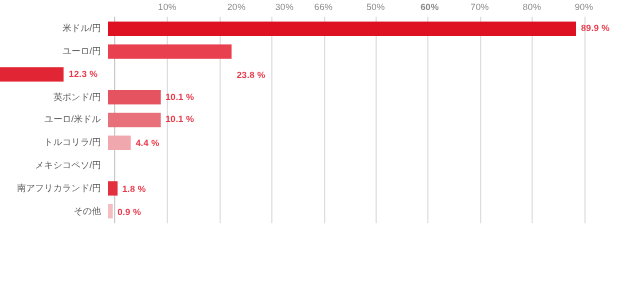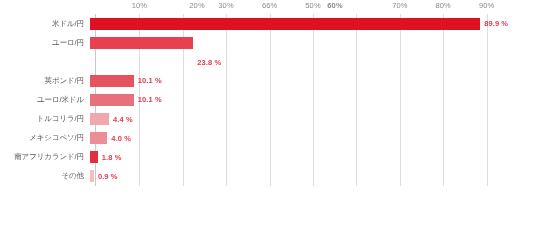--- a/index.html
+++ b/index.html
@@ -89,24 +89,24 @@
   }
 </style>
 </head>
 <body>
 
 <div id="chart-root">
 
   <div id="axis-strip">
       <div class="tick-label" style="left: 139.4px; color: rgb(138, 138, 138);">10%</div>
       <div class="tick-label" style="left: 197px; color: rgb(138, 138, 138);">20%</div>
-      <div class="tick-label" style="left: 226px; color: rgb(138, 138, 138);">30%</div>
+      <div class="tick-label" style="left: 237px; color: rgb(138, 138, 138);">30%</div>
       <div class="tick-label" style="left: 269.6px; color: rgb(138, 138, 138);">66%</div>
       <div class="tick-label" style="left: 313px; color: rgb(138, 138, 138);">50%</div>
-      <div class="tick-label" style="left: 335px; color: rgb(138, 138, 138); font-weight: bold;">60%</div>
+      <div class="tick-label" style="left: 358px; color: rgb(138, 138, 138); font-weight: bold;">60%</div>
       <div class="tick-label" style="left: 399.8px; color: rgb(138, 138, 138);">70%</div>
       <div class="tick-label" style="left: 443.2px; color: rgb(138, 138, 138);">80%</div>
       <div class="tick-label" style="left: 486.6px; color: rgb(138, 138, 138);">90%</div>
     </div>
 
   <div id="plot">
       <div class="gridline" style="left: 43.4px; background: rgb(221, 221, 221);"></div>
       <div class="gridline" style="left: 86.8px; background: rgb(221, 221, 221);"></div>
       <div class="gridline" style="left: 130.2px; background: rgb(221, 221, 221);"></div>
       <div class="gridline" style="left: 173.6px; background: rgb(221, 221, 221);"></div>
@@ -128,20 +128,24 @@
         </div>
       </div>
       <div class="row">
         <div class="cat-label" style="color: rgb(85, 85, 85); padding-left: 44px;">ユーロ/円</div>
         <div class="bar-wrap">
           <div class="bar" style="width: 103.292px; background: rgb(232, 64, 79);"></div>
           <div class="val-label" style="color: rgb(232, 57, 74); margin-top: 40px;">23.8 %</div>
         </div>
       </div>
       <div class="row">
+        <div class="bar-wrap">
+          <div class="bar" style="width: 53.382px; background: rgb(226, 37, 52);"></div>
+          <div class="val-label" style="color: rgb(232, 57, 74);">12.3 %</div>
+        </div>
       </div>
       <div class="row">
         <div class="cat-label" style="color: rgb(85, 85, 85);">英ポンド/円</div>
         <div class="bar-wrap">
           <div class="bar" style="width: 43.834px; background: rgb(228, 83, 95);"></div>
           <div class="val-label" style="color: rgb(232, 57, 74);">10.1 %</div>
         </div>
       </div>
       <div class="row">
         <div class="cat-label" style="color: rgb(85, 85, 85);">ユーロ/米ドル</div>
@@ -152,24 +156,20 @@
       </div>
       <div class="row">
         <div class="cat-label" style="color: rgb(85, 85, 85); text-align: right;">トルコリラ/円</div>
         <div class="bar-wrap">
           <div class="bar" style="width: 19.096px; background: rgb(240, 168, 174);"></div>
           <div class="val-label" style="color: rgb(232, 57, 74);">4.4 %</div>
         </div>
       </div>
       <div class="row">
         <div class="cat-label" style="color: rgb(85, 85, 85);">メキシコペソ/円</div>
-        <div class="bar-wrap">
-          <div class="bar" style="width: 17.36px; background: rgb(236, 142, 150);"></div>
-          <div class="val-label" style="color: rgb(232, 57, 74);">4.0 %</div>
-        </div>
       </div>
       <div class="row">
         <div class="cat-label" style="color: rgb(85, 85, 85);">南アフリカランド/円</div>
         <div class="bar-wrap">
           <div class="bar" style="width: 7.812px; background: rgb(226, 48, 63);"></div>
           <div class="val-label" style="color: rgb(232, 57, 74);">1.8 %</div>
         </div>
       </div>
       <div class="row">
         <div class="cat-label" style="color: rgb(85, 85, 85);">その他</div>

